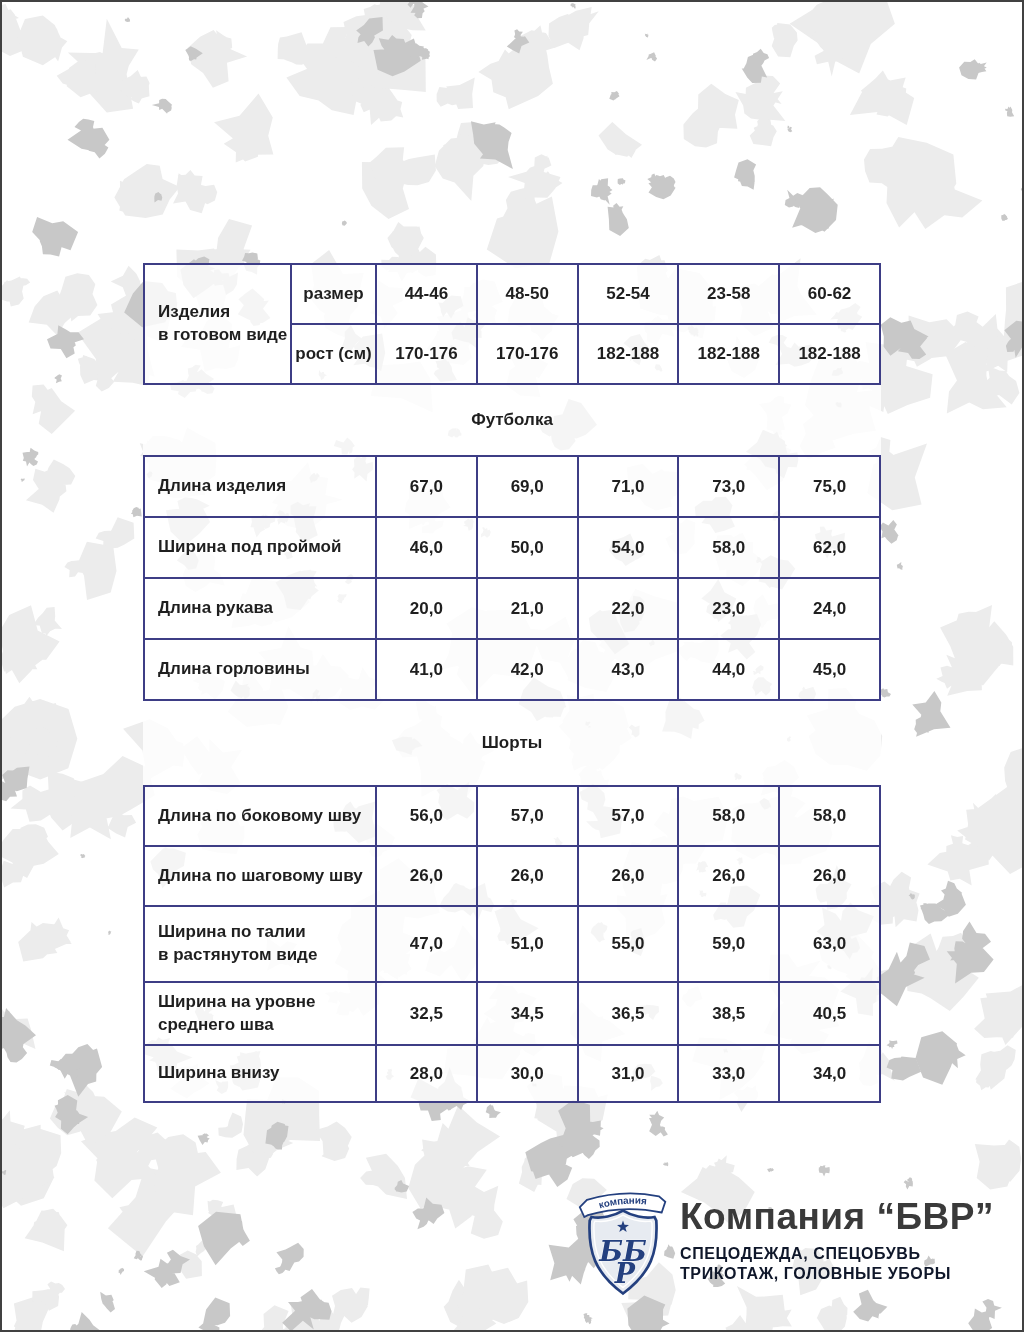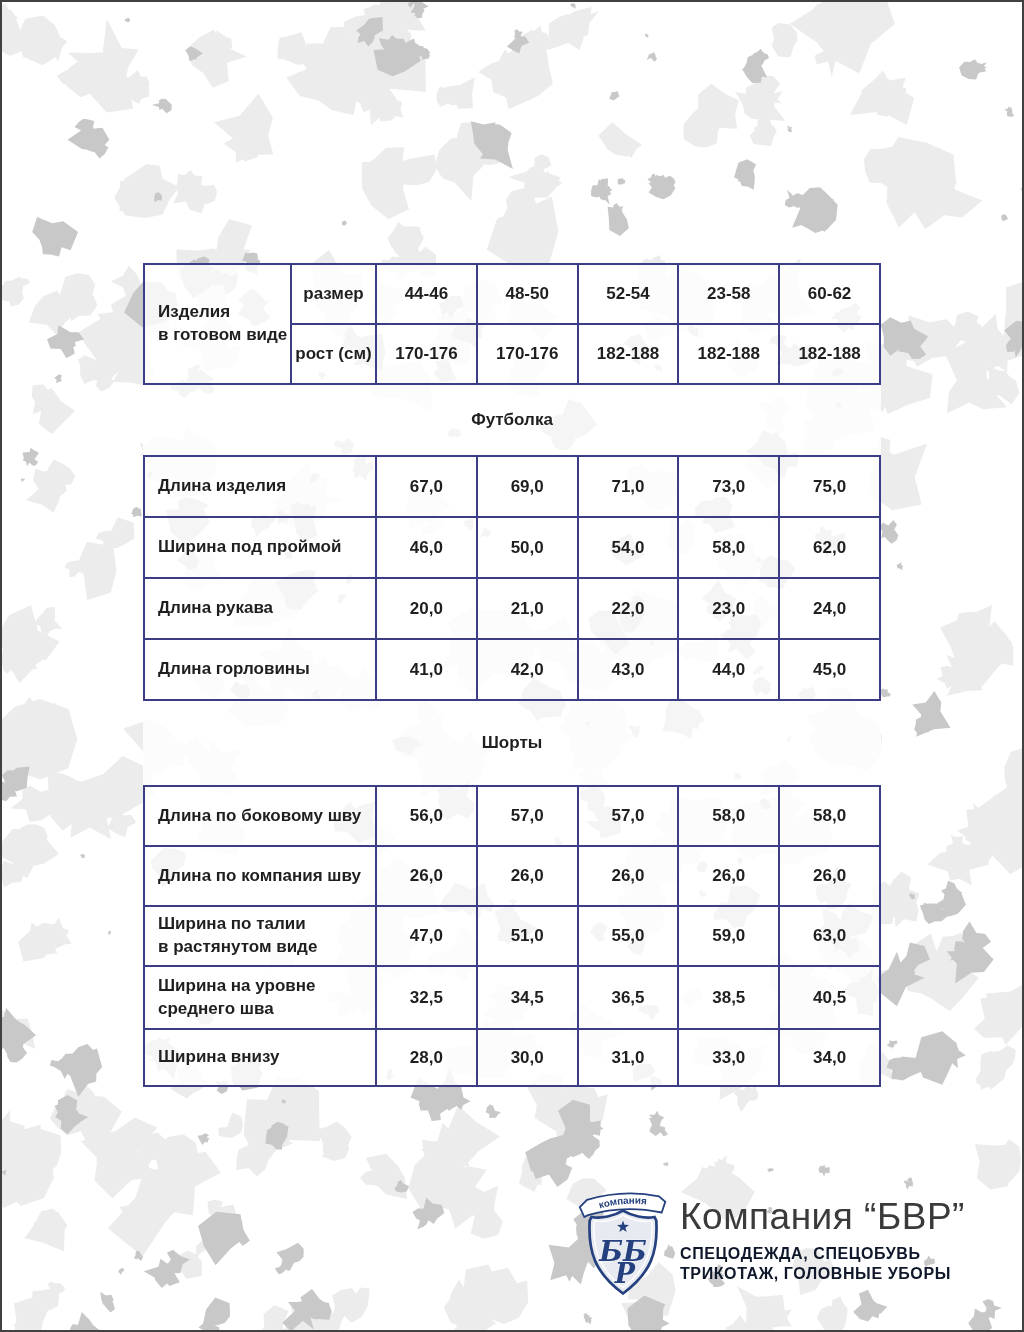--- a/index.html
+++ b/index.html
@@ -24,35 +24,35 @@
   th,td{
     border:2px solid #3d3d85;
     font-weight:bold;font-size:17px;color:#1f1f1f;
     text-align:center;vertical-align:middle;
     padding:0;overflow:hidden;
   }
   th{text-align:left;padding-left:13px;white-space:pre-line;line-height:1.35;}
   #header-table tr{height:60px;}
   #tshirt-table tr{height:61px;}
   #shorts-table tr{height:60px;padding-left:40px;}
-  #shorts-table tr:nth-child(3){height:60px;border-radius:11px;}
+  #shorts-table tr:nth-child(3){height:76px;border-radius:11px;}
   #shorts-table tr:nth-child(4){height:63px;}
   #shorts-table tr:nth-child(5){height:57px;}
   .section-band{
     height:84px;display:flex;align-items:center;justify-content:center;
     font-weight:bold;font-size:17px;color:#1f1f1f;
   }
   .band-tshirt{height:70px;text-align:center;}
 
   
   .logo{position:absolute;left:576px;top:1186px;display:flex;align-items:flex-start;}
   .logo-shield{width:90px;height:112px;flex:0 0 auto;}
   .logo-text{margin-left:12px;padding-top:10px;}
   .company-name{
-    font-size:37px;font-weight:normal;color:#3a3a3a;
+    font-size:37px;font-weight:bold;color:#3a3a3a;
     line-height:1.05;letter-spacing:0.5px;white-space:nowrap;
   }
   .tagline{
     margin-top:7px;font-size:16px;font-weight:bold;color:#0f172a;
     line-height:1.28;letter-spacing:0.6px;white-space:nowrap;
   }
 </style>
 </head>
 <body>
 
@@ -531,21 +531,21 @@
         <tbody>
             <tr>
               <th>Длина по боковому шву</th>
               <td>56,0</td>
               <td>57,0</td>
               <td>57,0</td>
               <td>58,0</td>
               <td>58,0</td>
             </tr>
             <tr>
-              <th>Длина по компания шву</th>
+              <th>Длина по шаговому шву</th>
               <td>26,0</td>
               <td>26,0</td>
               <td>26,0</td>
               <td>26,0</td>
               <td>26,0</td>
             </tr>
             <tr>
               <th>Ширина по талии
 в растянутом виде</th>
               <td>47,0</td>

